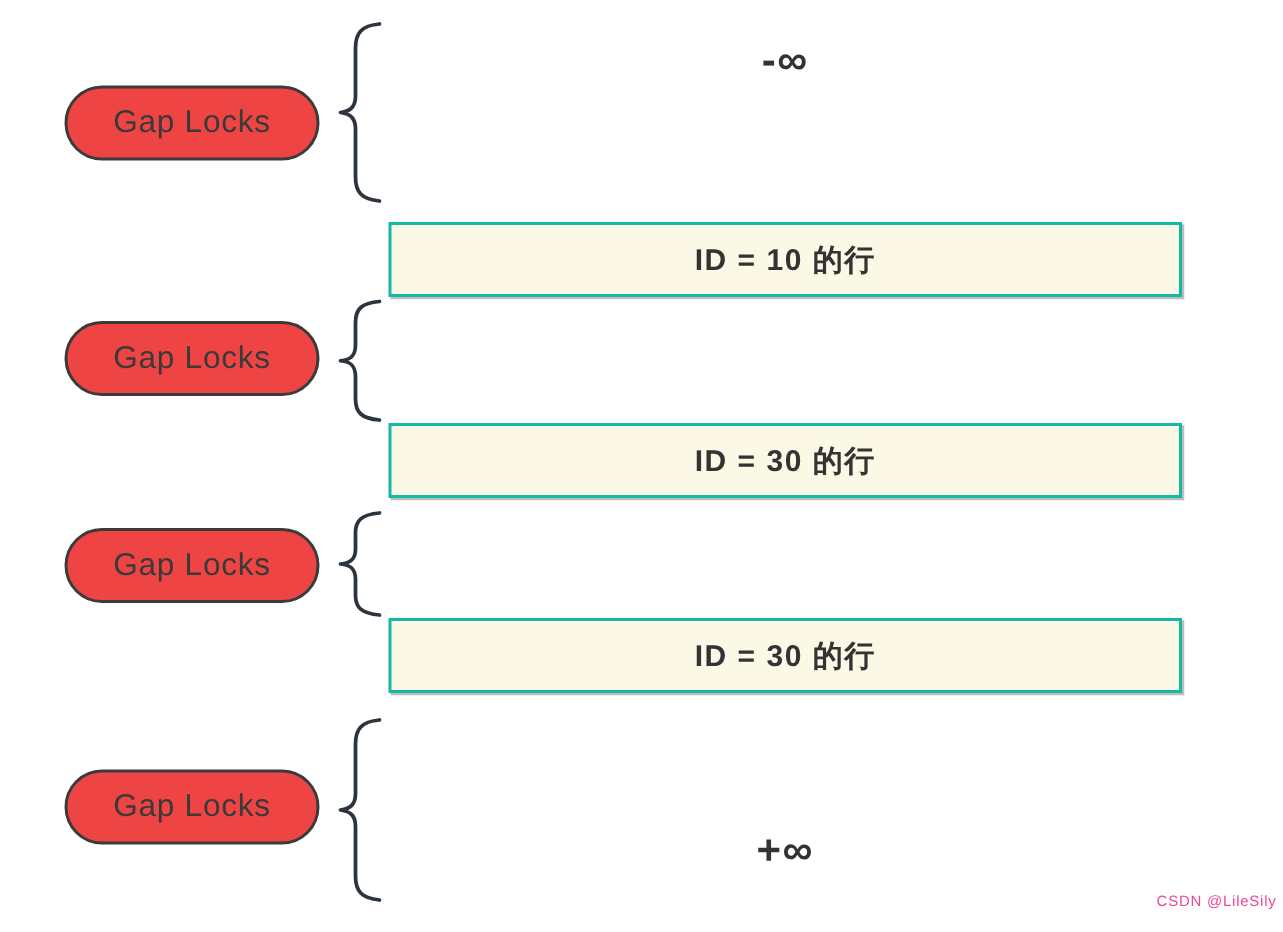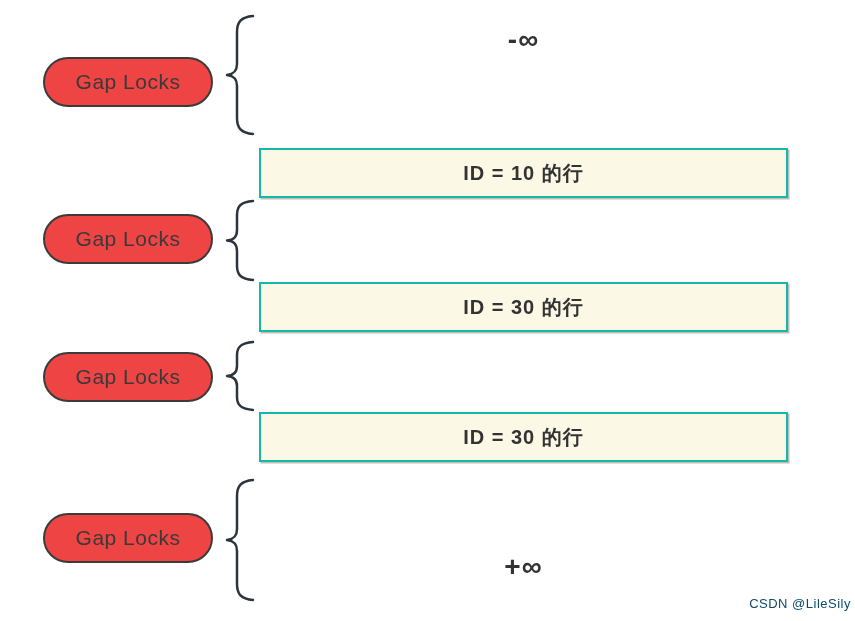--- a/index.html
+++ b/index.html
@@ -84,22 +84,22 @@
     color: #333333;
     letter-spacing: 1px;
   }
   .infinity-neg { top: 24px; }
   .infinity-pos { top: 551px; }
 
   .watermark {
     position: absolute;
     right: 4px;
     top: 596px;
-    font-size: 13px;
-    color: #0c4a6e;
+    font-size: 10px;
+    color: #ec4899;
     letter-spacing: 0.5px;
   }
 </style>
 </head>
 <body>
 
 <div class="canvas">
 
   <div class="pill pill-1">
     <span>Gap Locks</span>

